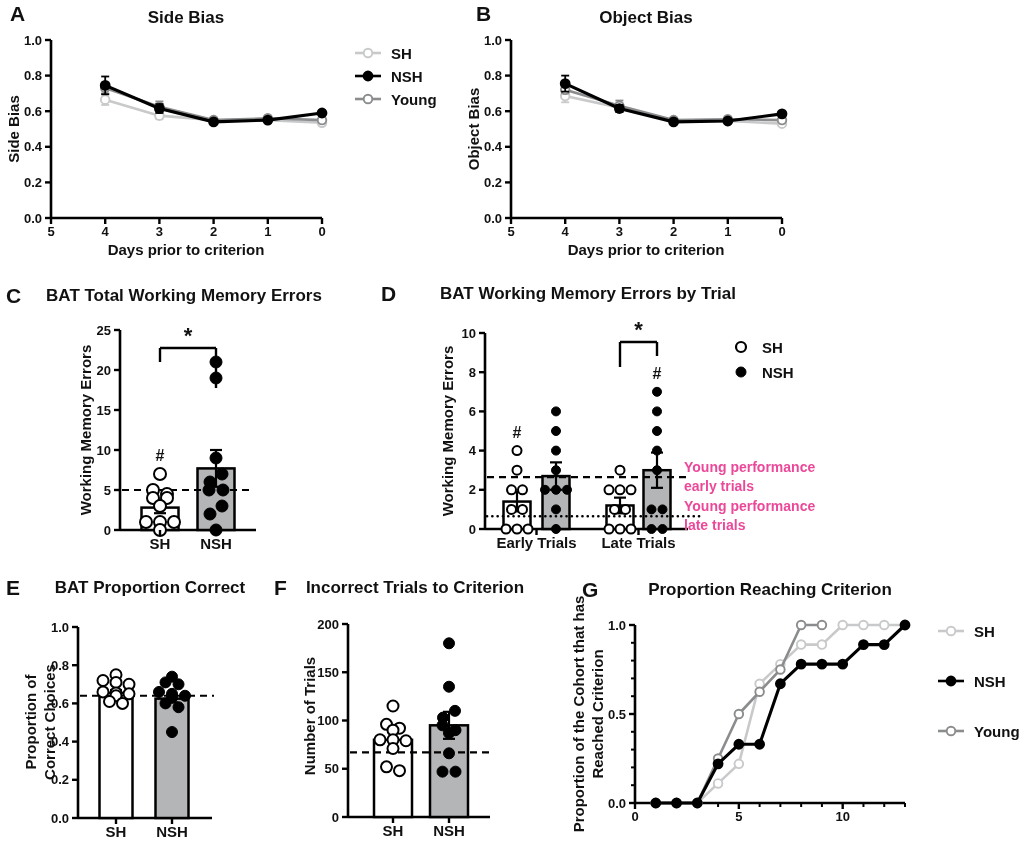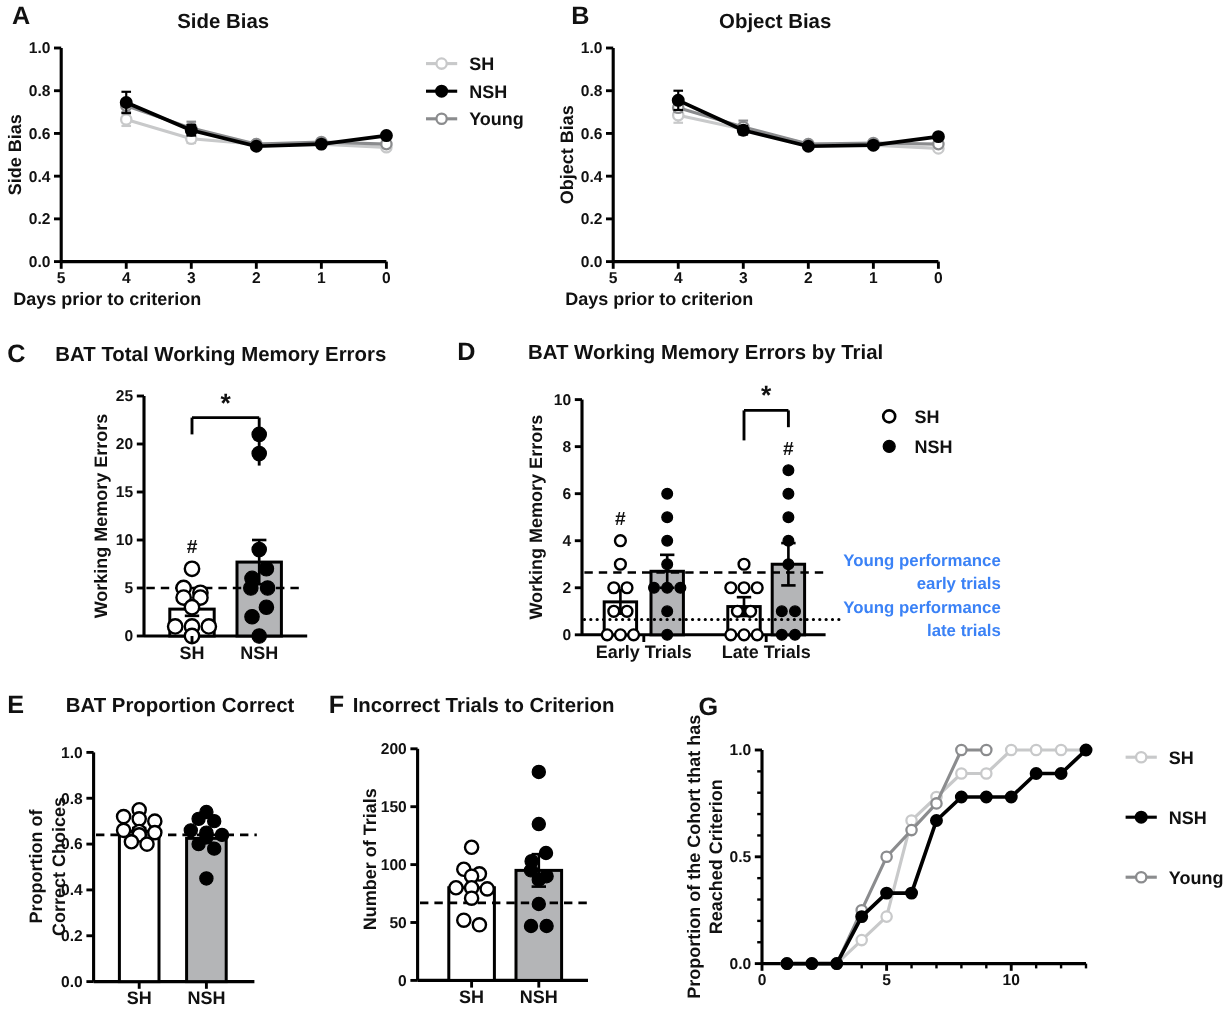--- a/index.html
+++ b/index.html
@@ -1,26 +1,26 @@
 <!DOCTYPE html>
 <html><head>
 <meta charset="utf-8">
 <style>
   html,body{margin:0;padding:0;background:#fff;}
   #stage{position:relative;width:1020px;height:857px;background:#fff;overflow:hidden;
          font-family:"Liberation Sans",sans-serif;}
   .abs{position:absolute;}
   .letter{font:700 21px "Liberation Sans",sans-serif;color:#111;}
   .title{font:700 17px "Liberation Sans",sans-serif;color:#111;text-align:center;width:350px;}
-  .axlabel{font:700 15px "Liberation Sans",sans-serif;color:#111;width:350px;}
+  .axlabel{font:700 15px "Liberation Sans",sans-serif;color:#111;text-align:center;width:350px;}
   .vlabel{font:700 15px "Liberation Sans",sans-serif;color:#111;white-space:nowrap;
           transform:translate(-50%,-50%) rotate(-90deg);}
   .vlabel2{font:700 15px "Liberation Sans",sans-serif;color:#111;text-align:center;line-height:19px;
            width:280px;transform:translate(-50%,-50%) rotate(-90deg);}
-  .refnote{font:700 14px "Liberation Sans",sans-serif;color:#3b82f6;text-align:right;line-height:19px;width:150px;}
+  .refnote{font:700 14px "Liberation Sans",sans-serif;color:#ec4899;text-align:left;line-height:19px;width:150px;}
   svg text{user-select:none;}
 </style>
 </head>
 <body>
 
 <div id="stage">
   <svg id="fig" width="1020" height="857">
       <line x1="51" y1="218" x2="51" y2="40" stroke="#000" stroke-width="2.6"></line>
       <line x1="45" y1="218" x2="51" y2="218" stroke="#000" stroke-width="2.4"></line>
       <text x="42" y="222.5" font-size="13" text-anchor="end" font-weight="700" font-family="&quot;Liberation Sans&quot;, sans-serif" fill="#111">0.0</text>
@@ -494,21 +494,22 @@
   <div class="abs letter" style="left:6px;top:576px">E</div>
   <div class="abs letter" style="left:274px;top:576px">F</div>
   <div class="abs letter" style="left:582px;top:578px">G</div>
 
   
   <div class="abs title" style="left:11px;top:8px">Side Bias</div>
   <div class="abs title" style="left:471px;top:8px">Object Bias</div>
   <div class="abs title" style="left:413px;top:284px">BAT Working Memory Errors by Trial</div>
   <div class="abs title" style="left:9px;top:286px">BAT Total Working Memory Errors</div>
   <div class="abs title" style="left:-25px;top:578px">BAT Proportion Correct</div>
-  <div class="abs title" style="left:228px;top:578px">Incorrect Trials to Criterion</div>
+  <div class="abs title" style="left:240px;top:578px">Incorrect Trials to Criterion</div>
+  <div class="abs title" style="left:595px;top:580px">Proportion Reaching Criterion</div>
 
   
   <div class="abs axlabel" style="left:11px;top:241px">Days prior to criterion</div>
   <div class="abs axlabel" style="left:471px;top:241px">Days prior to criterion</div>
 
   
   <div class="abs vlabel" style="left:13px;top:129px">Side Bias</div>
   <div class="abs vlabel" style="left:473px;top:129px">Object Bias</div>
   <div class="abs vlabel" style="left:85px;top:430px">Working Memory Errors</div>
   <div class="abs vlabel" style="left:447px;top:431px">Working Memory Errors</div>

